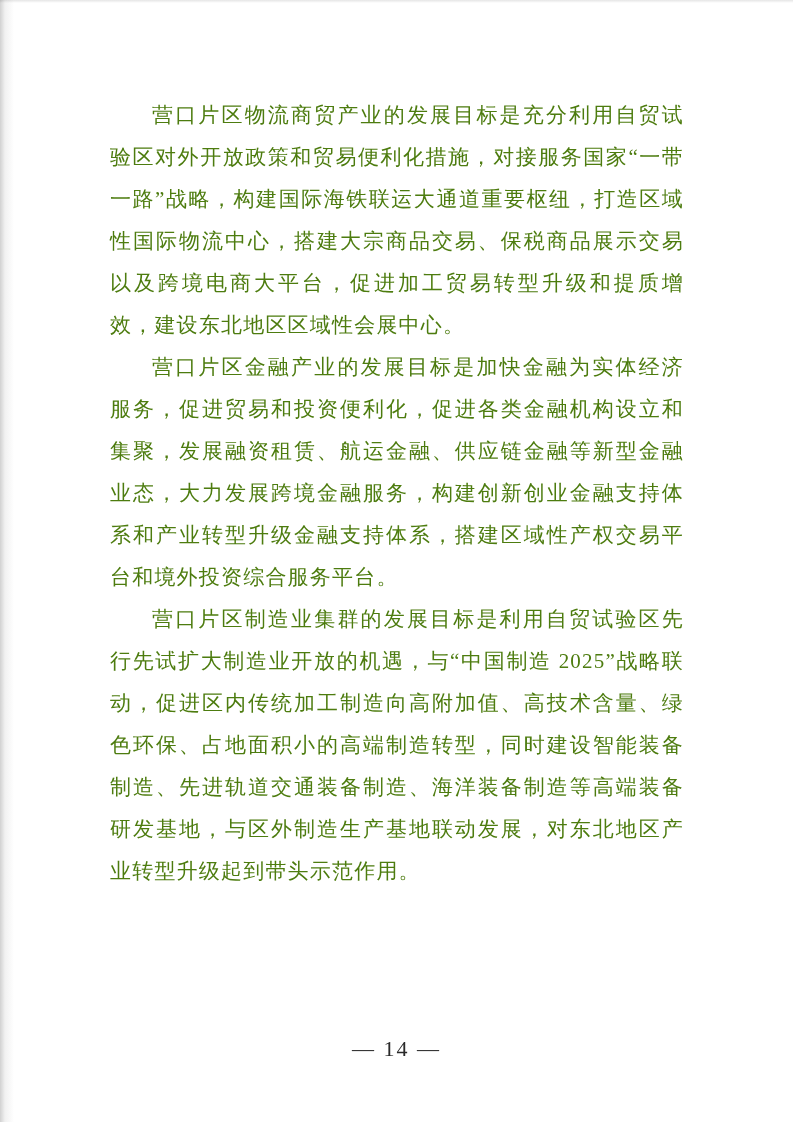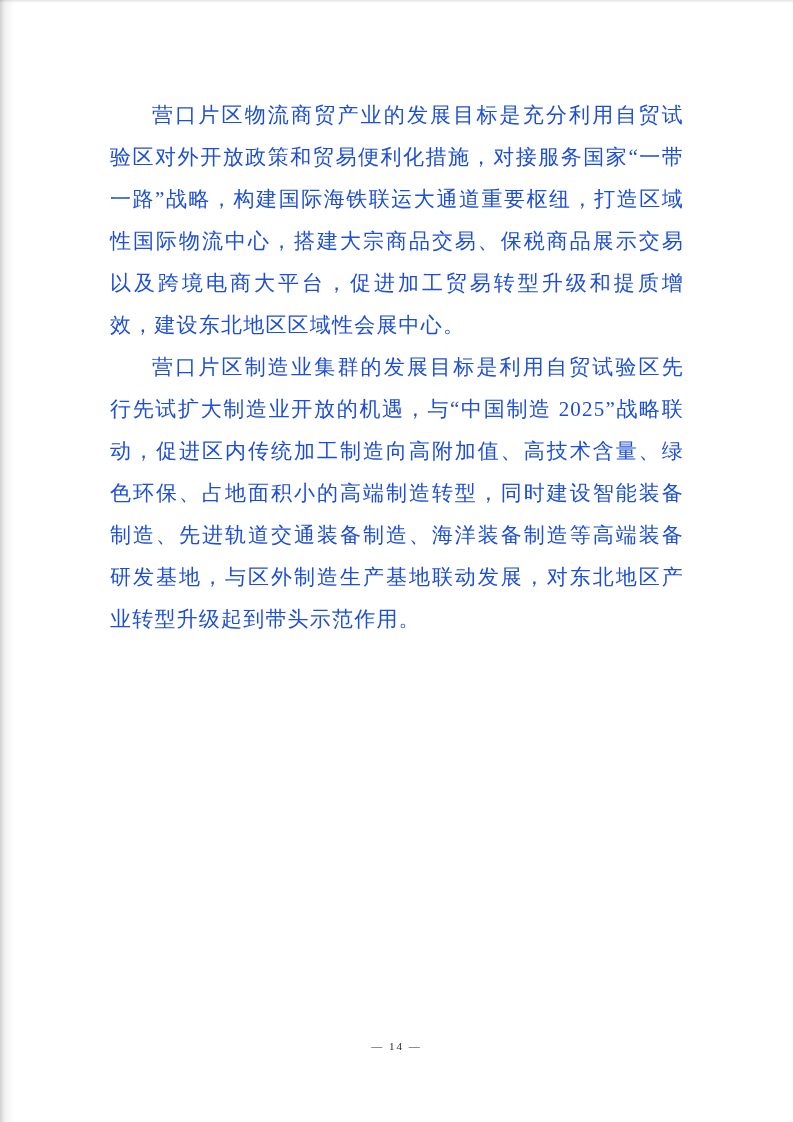--- a/index.html
+++ b/index.html
@@ -43,49 +43,50 @@
     width: 574px;
   }
 
   .text-block p {
     font-size: 21px;
     line-height: 42px;
     letter-spacing: 1.2px;
     text-align: justify;
     text-justify: inter-character;
     text-indent: 2em;
-    color: #1d4ed8;
+    color: #4d7c0f;
     font-weight: 400;
   }
 
   .page-footer {
     position: absolute;
     left: 0;
     right: 0;
     top: 1036px;
     text-align: center;
   }
 
   .page-number {
-    font-size: 11px;
+    font-size: 22px;
     letter-spacing: 2px;
     color: #2a2a2a;
     font-family: "Liberation Serif", "DejaVu Serif", serif;
   }
 </style>
 </head>
 <body>
 
 <div class="page">
 
   <div class="scan-shade-left"></div>
   <div class="scan-shade-top"></div>
 
   <div class="text-block">
     <p>营口片区物流商贸产业的发展目标是充分利用自贸试验区对外开放政策和贸易便利化措施，对接服务国家“一带一路”战略，构建国际海铁联运大通道重要枢纽，打造区域性国际物流中心，搭建大宗商品交易、保税商品展示交易以及跨境电商大平台，促进加工贸易转型升级和提质增效，建设东北地区区域性会展中心。</p>
+    <p>营口片区金融产业的发展目标是加快金融为实体经济服务，促进贸易和投资便利化，促进各类金融机构设立和集聚，发展融资租赁、航运金融、供应链金融等新型金融业态，大力发展跨境金融服务，构建创新创业金融支持体系和产业转型升级金融支持体系，搭建区域性产权交易平台和境外投资综合服务平台。</p>
     <p>营口片区制造业集群的发展目标是利用自贸试验区先行先试扩大制造业开放的机遇，与“中国制造 2025”战略联动，促进区内传统加工制造向高附加值、高技术含量、绿色环保、占地面积小的高端制造转型，同时建设智能装备制造、先进轨道交通装备制造、海洋装备制造等高端装备研发基地，与区外制造生产基地联动发展，对东北地区产业转型升级起到带头示范作用。</p>
   </div>
 
   <div class="page-footer">
     <span class="page-number">— 14 —</span>
   </div>
 
 </div>
 
 </body></html>

